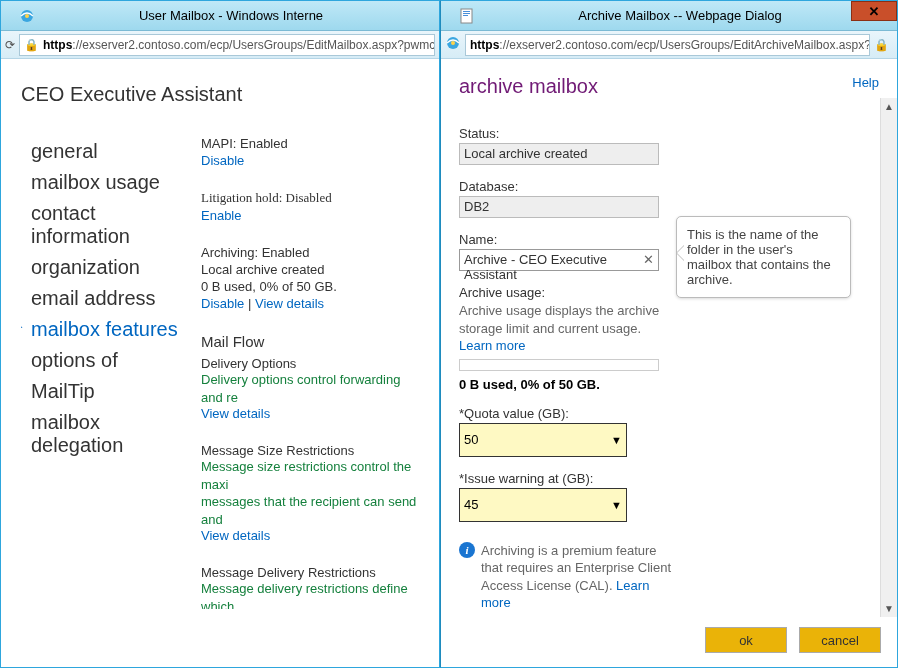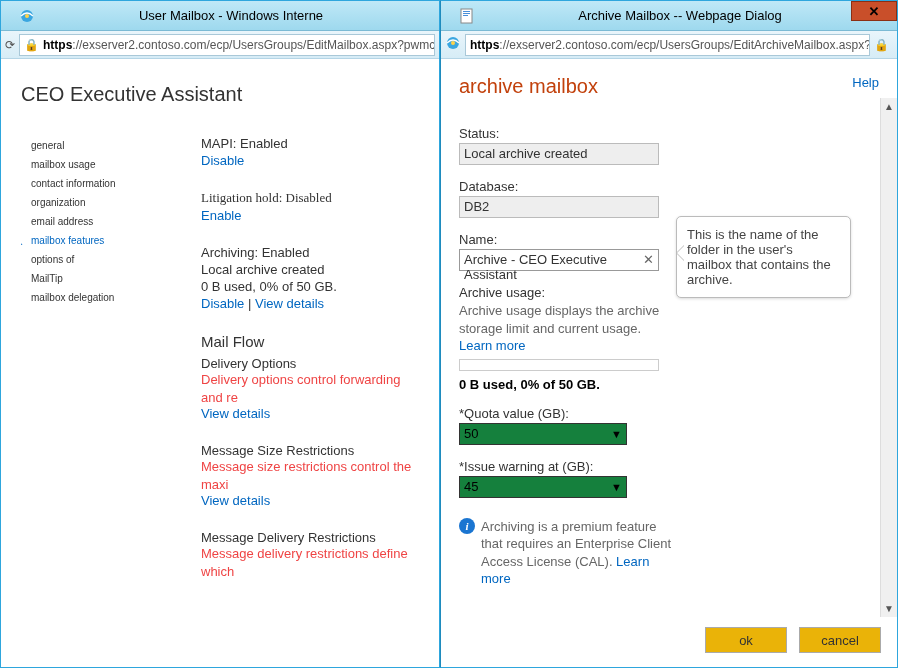--- a/index.html
+++ b/index.html
@@ -71,38 +71,38 @@
   
   .w1-inner { padding: 24px 20px 12px 20px; height: 100%; display:flex; flex-direction:column;}
   .w1-title { font-size: 20px; color: #333; font-weight: 300; margin-bottom: 30px; }
   .w1-body { display: flex; gap: 10px; flex:1; overflow:hidden;}
   .w1-nav { width: 170px; flex-shrink:0;}
   .w1-nav a {
     display: block;
     padding: 4px 0 4px 10px;
     color: #333;
     text-decoration: none;
-    font-size: 10px;
+    font-size: 20px;
   }
   .w1-nav a.selected { color: #0066c0; position: relative; padding-left: 10px;}
   .w1-nav a.selected::before {
     content: "▸"; position: absolute; left: -4px; color: #0066c0; font-size: 11px; top: 6px;
   }
   .w1-main { flex:1; font-size: 13px; color: #333; overflow:hidden;}
   .w1-main .row { margin-bottom: 2px; }
   .w1-main .lnk { color: #0066c0; cursor: default; }
   .w1-main .sect { margin-top: 22px; }
   .w1-main .sect-title { font-size: 15px; color: #333; margin-bottom: 6px;}
-  .w1-main .desc { color: #ef4444; line-height: 1.35; }
+  .w1-main .desc { color: #15803d; line-height: 1.35; }
   .w1-footer { height: 46px; }
 
   
   .w2-inner { padding: 16px 0 0 0; height: 100%; display:flex; flex-direction:column; }
   .w2-top { display:flex; justify-content:space-between; padding: 0 18px 0 18px;}
-  .w2-title { font-size: 20px; color: #c2410c; font-weight: 300; }
+  .w2-title { font-size: 20px; color: #701a75; font-weight: 300; }
   .help { color: #0066c0; font-size: 13px; }
   .w2-body { flex:1; position:relative; padding: 28px 14px 0 18px; overflow:hidden;}
   .form-area { width: 218px; }
   .lbl { color: #333; font-size: 13px; margin-bottom: 2px; display:block;}
   .ro-field {
     width: 200px; height: 22px;
     background: #eee; border: 1px solid #bbb;
     padding: 2px 4px; font-size: 13px; color: #333;
   }
   .txt-field {
@@ -111,21 +111,21 @@
     padding: 2px 4px; font-size: 13px; color: #333;
     position: relative;
   }
   .txt-field .clear-x { position:absolute; right:4px; top:2px; color:#666; font-size:13px;}
   .group { margin-bottom: 14px; }
   .desc2 { color: #666; font-size: 13px; line-height:1.35; width: 210px;}
   .lnk2 { color: #0066c0; }
   .usagebar { width:200px; height:12px; border:1px solid #ccc; background:#fff; margin-top:4px;}
   .usagetxt { font-weight:600; font-size:13px; margin-top:6px;}
   .sel {
-    width: 168px; height:22px; border:1px solid #333; background:#15803d;
+    width: 168px; height:34px; border:1px solid #333; background:#fef9c3;
     padding: 1px 4px; font-size:13px; display:flex; align-items:center; justify-content:space-between;
   }
   .sel .arrow { font-size:11px; }
   .info-row { display:flex; gap:6px; margin-top:20px; width: 220px;}
   .info-icon {
     width:16px; height:16px; border-radius:50%; background:#1a75d1; color:#fff;
     display:flex; align-items:center; justify-content:center; font-size:11px; font-weight:700; font-style:italic; flex-shrink:0;
     font-family: Georgia, serif;
   }
   .w2-footer {
@@ -222,20 +222,21 @@
           <div class="sect">
             <div class="sect-title">Mail Flow</div>
             <div>Delivery Options</div>
             <div class="desc">Delivery options control forwarding and re</div>
             <div class="lnk">View details</div>
           </div>
 
           <div class="sect">
             <div>Message Size Restrictions</div>
             <div class="desc">Message size restrictions control the maxi</div>
+            <div class="desc">messages that the recipient can send and </div>
             <div class="lnk">View details</div>
           </div>
 
           <div class="sect">
             <div>Message Delivery Restrictions</div>
             <div class="desc">Message delivery restrictions define which</div>
 
           </div>
         </div>
       </div>

